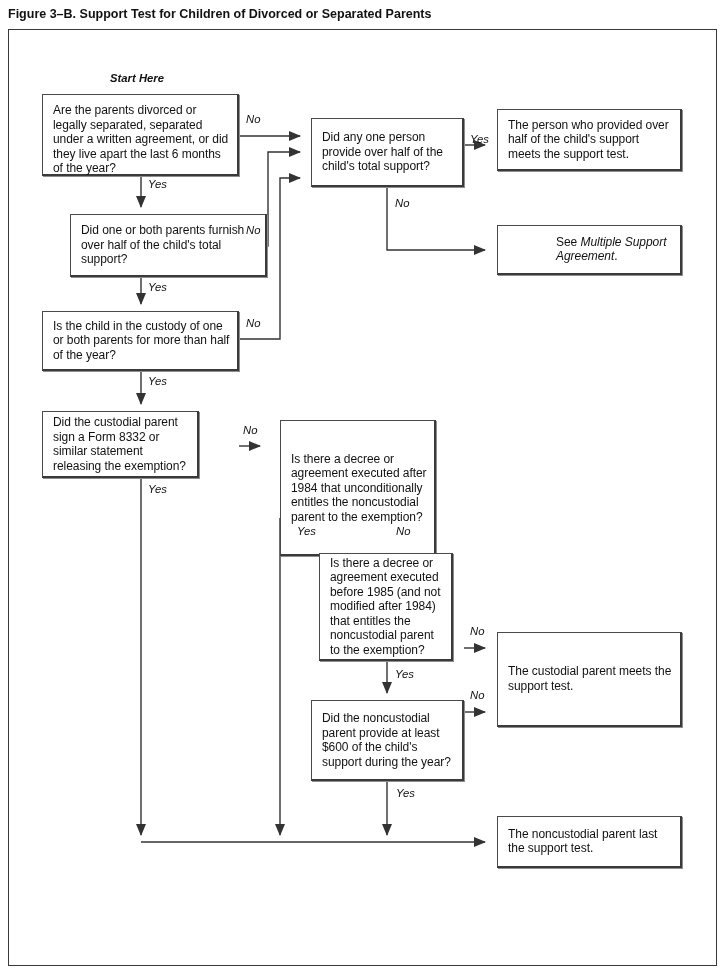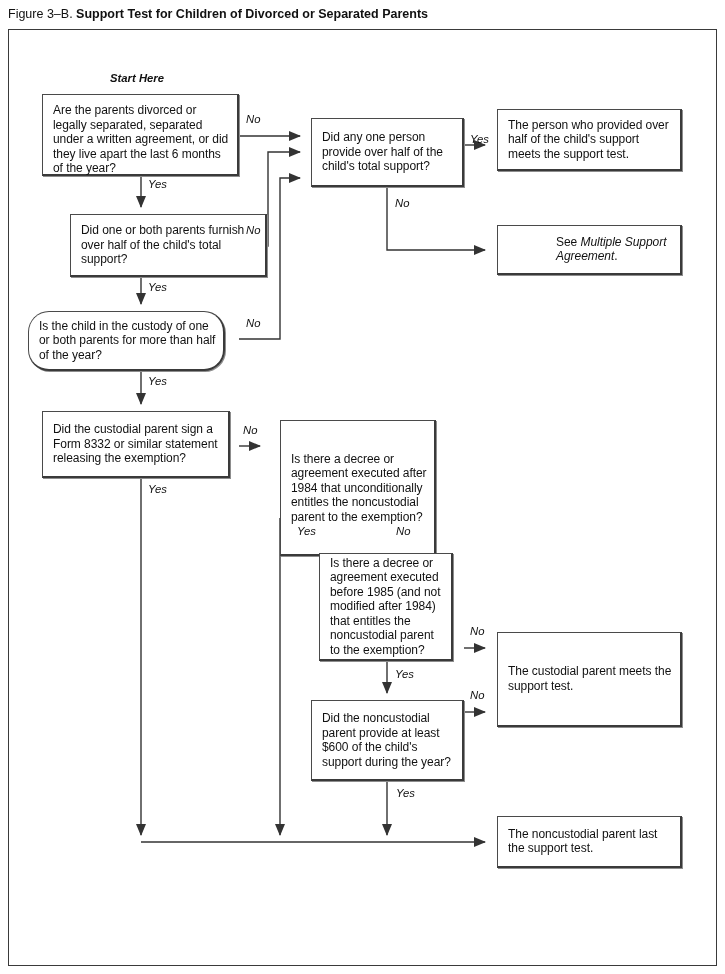--- a/index.html
+++ b/index.html
@@ -18,21 +18,21 @@
 
   
   #figure-title {
     position: absolute;
     left: 8px;
     top: 5px;
     font-size: 12.5px;
     line-height: 18px;
     white-space: nowrap;
   }
-  #figure-title .fig-label { font-weight: 400; margin-top: 33px; }
+  #figure-title .fig-label { font-weight: 700; margin-top: 33px; }
   #figure-title .fig-name  { font-weight: bold; }
 
   
   #chart-frame {
     position: absolute;
     left: 8px;
     top: 29px;
     width: 709px;
     height: 937px;
     border: 1px solid #3a3a3a;
@@ -158,25 +158,25 @@
 <div id="start-here" style="left:110px; top:72px;">Start Here</div>
 
 <div class="node" style="left:42px; top:94px; width:197px; height:82px;">
   <div class="node-text">Are the parents divorced or legally separated, separated under a written agreement, or did they live apart the last 6 months of the year?</div>
 </div>
 
 <div class="node vcenter" style="left:42px; top:214px; width:197px; height:63px;margin-left:28px;">
   <div class="node-text">Did one or both parents furnish over half of the child's total support?</div>
 </div>
 
-<div class="node vcenter" style="left:28px; top:311px; width:197px; height:60px;border-radius:21px;">
+<div class="node vcenter" style="left:42px; top:311px; width:197px; height:60px;">
   <div class="node-text">Is the child in the custody of one or both parents for more than half of the year?</div>
 </div>
 
-<div class="node vcenter" style="left:42px; top:411px; width:188px; height:67px;">
+<div class="node vcenter" style="left:42px; top:411px; width:157px; height:67px;">
   <div class="node-text">Did the custodial parent sign a Form 8332 or similar statement releasing the exemption?</div>
 </div>
 
 <div class="node vcenter" style="left:311px; top:118px; width:153px; height:69px;">
   <div class="node-text">Did any one person provide over half of the child's total support?</div>
 </div>
 
 <div class="node vcenter" style="left:280px; top:410px; width:156px; height:136px;margin-top:10px;">
   <div class="node-text">Is there a decree or agreement executed after 1984 that unconditionally entitles the noncustodial parent to the exemption?</div>
 </div>

